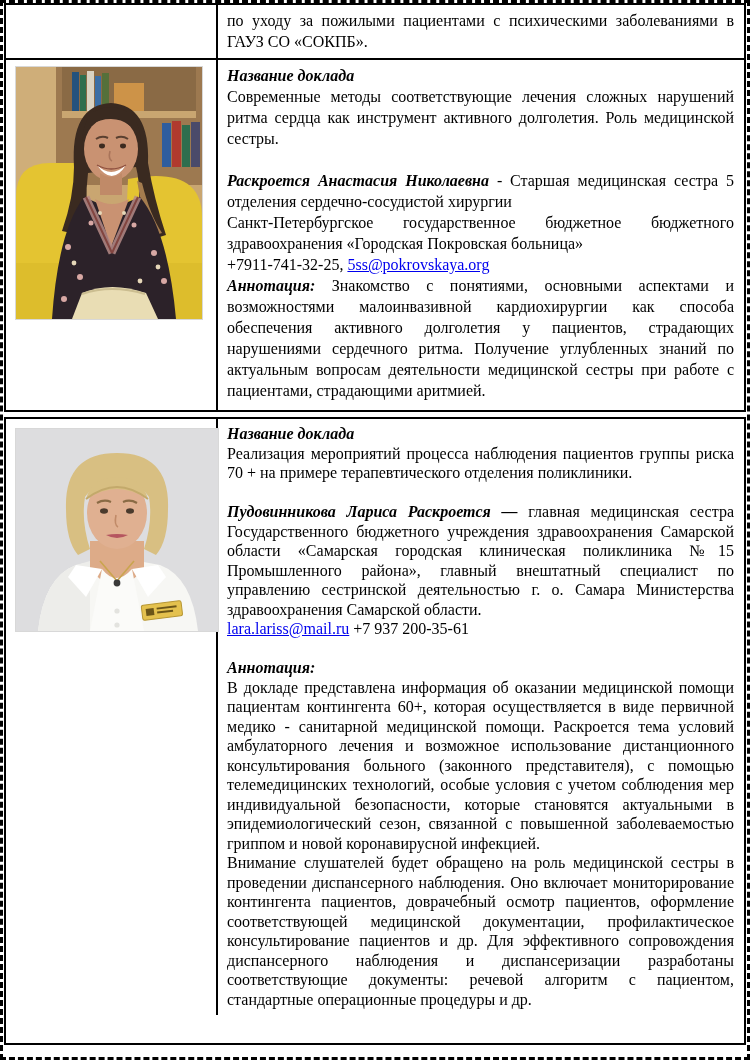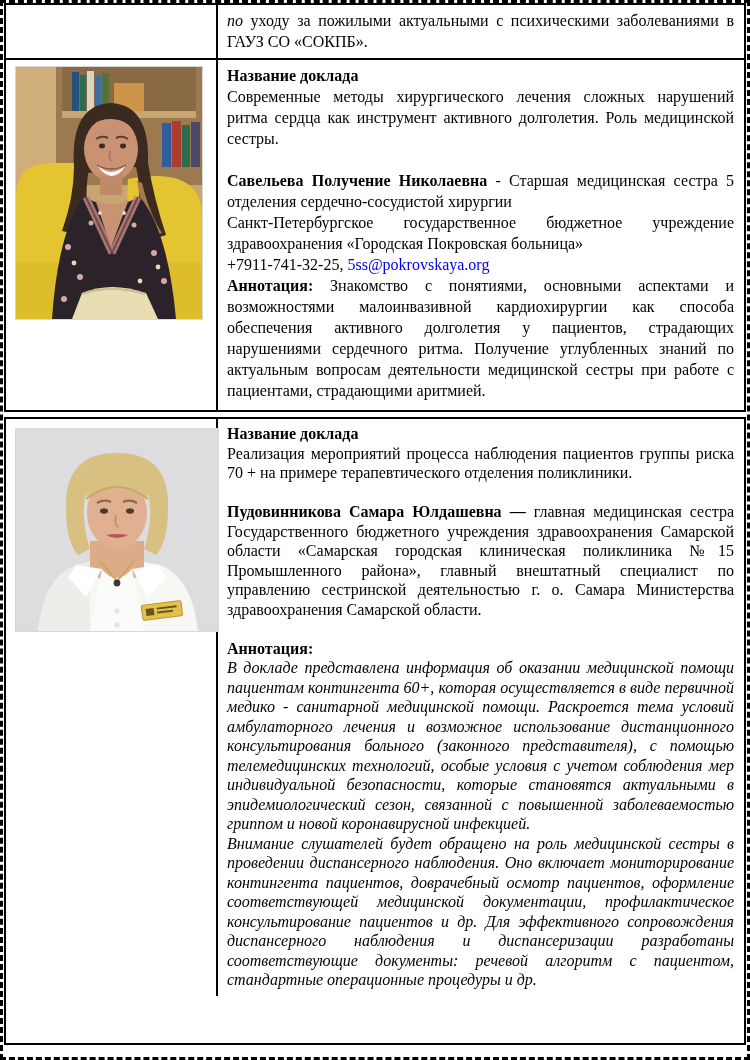--- a/index.html
+++ b/index.html
@@ -20,38 +20,38 @@
     flex:0 0 212px; width:212px; box-sizing:border-box;
     border-right:2px solid #000; background:#fff;
   }
   .cell-right { flex:1 1 auto; box-sizing:border-box; padding:5px 10px 6px 9px; }
   .row1 .cell-right { min-height:46px; }
   .row2 { min-height:350px; }
   p { margin:0; text-align:justify; font-size:16px; line-height:21px; }
   .tbl-lower p { line-height:19.5px; }
   .blank-a { height:21px; }
   .blank-b { height:19.5px; }
-  .bold { font-weight:bold; }
-  .it { font-style:italic; }
-  .link { color:#0000ee; cursor:pointer;margin-top:38px; }
+  .bold { font-weight:bold;font-style:italic; }
+  .it { }
+  .link { color:#0000ee; text-decoration:underline; cursor:pointer;margin-top:38px; }
   .photo { display:block; border:1px solid #d8d8d8; }
   .photo1 { margin:6px 0 0 9px; }
   .photo2 { margin:9px 0 0 9px; }
 </style>
 </head>
 <body>
 
 <div class="page">
 
   <div class="tbl tbl-upper">
 
     <div class="row row1 row-sep">
       <div class="cell-left"></div>
       <div class="cell-right">
-        <p><span class="it">по</span><span> уходу за пожилыми актуальными с психическими заболеваниями в ГАУЗ СО «СОКПБ».</span></p>
+        <p><span class="it">по</span><span> уходу за пожилыми пациентами с психическими заболеваниями в ГАУЗ СО «СОКПБ».</span></p>
       </div>
     </div>
 
     <div class="row row2">
       <div class="cell-left">
         <svg class="photo photo1" width="186" height="252" viewBox="0 0 186 252" aria-hidden="true">
 
           <rect width="186" height="252" fill="#c9a671"></rect>
           <rect x="38" y="0" width="148" height="120" fill="#a3severity" fill-opacity="0"></rect>
           <rect x="40" y="0" width="146" height="118" fill="#9d7950"></rect>
@@ -113,24 +113,24 @@
             <circle cx="84" cy="146" r="2"></circle>
               <circle cx="108" cy="146" r="2"></circle>
           </g>
 
           <path d="M56 252 L66 226 Q95 214 130 226 L142 252 Z" fill="#e9ddb4"></path>
           <path d="M66 227 Q95 217 129 227" stroke="#cbbd90" stroke-width="2" fill="none"></path>
         </svg>
       </div>
       <div class="cell-right">
         <p><span class="bold">Название доклада</span></p>
-        <p>Современные методы хирургического лечения  сложных нарушений ритма сердца как инструмент активного долголетия. Роль медицинской сестры.</p>
+        <p>Современные методы соответствующие лечения  сложных нарушений ритма сердца как инструмент активного долголетия. Роль медицинской сестры.</p>
         <div class="blank-a"></div>
-        <p><span class="bold">Савельева Получение Николаевна</span><span> - Старшая медицинская сестра  5 отделения сердечно-сосудистой хирургии</span></p>
-        <p>Санкт-Петербургское государственное бюджетное учреждение здравоохранения «Городская Покровская больница»</p>
+        <p><span class="bold">Раскроется Анастасия Николаевна</span><span> - Старшая медицинская сестра  5 отделения сердечно-сосудистой хирургии</span></p>
+        <p>Санкт-Петербургское государственное бюджетное бюджетного здравоохранения «Городская Покровская больница»</p>
         <p><span>+7911-741-32-25, </span><a class="link">5ss@pokrovskaya.org</a></p>
         <p><span class="bold">Аннотация:</span><span> Знакомство с понятиями,  основными аспектами и возможностями  малоинвазивной кардиохирургии как способа обеспечения активного долголетия у пациентов, страдающих нарушениями сердечного ритма. Получение углубленных знаний по актуальным вопросам деятельности медицинской сестры при работе с пациентами, страдающими аритмией.</span></p>
       </div>
     </div>
   </div>
 
   <div class="tbl tbl-lower">
     <div class="row">
       <div class="cell-left">
         <svg class="photo photo2" width="202" height="202" viewBox="0 0 202 202" aria-hidden="true">
@@ -170,21 +170,22 @@
             <rect x="130" y="178" width="8" height="7" fill="#6b5518"></rect>
             <rect x="141" y="178" width="20" height="2" fill="#6b5518"></rect>
             <rect x="141" y="182" width="16" height="2" fill="#6b5518"></rect>
           </g>
         </svg>
       </div>
       <div class="cell-right">
         <p><span class="bold">Название доклада</span></p>
         <p>Реализация мероприятий процесса наблюдения пациентов группы риска 70 + на примере терапевтического отделения поликлиники.</p>
         <div class="blank-b"></div>
-        <p><span class="bold">Пудовинникова Самара Юлдашевна —</span><span> главная медицинская сестра Государственного бюджетного учреждения здравоохранения Самарской области «Самарская городская клиническая поликлиника №15 Промышленного района», главный внештатный специалист по управлению сестринской деятельностью г. о. Самара Министерства здравоохранения Самарской области.</span></p>
+        <p><span class="bold">Пудовинникова Лариса Раскроется —</span><span> главная медицинская сестра Государственного бюджетного учреждения здравоохранения Самарской области «Самарская городская клиническая поликлиника №15 Промышленного района», главный внештатный специалист по управлению сестринской деятельностью г. о. Самара Министерства здравоохранения Самарской области.</span></p>
+        <p><a class="link">lara.lariss@mail.ru</a><span>  +7 937 200-35-61</span></p>
         <div class="blank-b"></div>
         <p><span class="bold">Аннотация:</span></p>
         <p class="it">В докладе представлена информация об оказании медицинской помощи пациентам контингента 60+, которая осуществляется в виде первичной медико - санитарной медицинской помощи. Раскроется тема условий амбулаторного лечения и возможное использование дистанционного консультирования больного (законного представителя), с помощью телемедицинских технологий, особые условия с учетом соблюдения мер индивидуальной безопасности, которые становятся актуальными в эпидемиологический сезон, связанной с повышенной заболеваемостью  гриппом и новой коронавирусной инфекцией.</p>
         <p class="it">Внимание слушателей будет обращено на роль медицинской сестры в проведении диспансерного наблюдения. Оно включает мониторирование контингента пациентов, доврачебный осмотр пациентов, оформление соответствующей медицинской документации, профилактическое консультирование пациентов и др. Для эффективного сопровождения диспансерного наблюдения и диспансеризации разработаны соответствующие документы: речевой алгоритм  с пациентом, стандартные операционные процедуры и др.</p>
       </div>
     </div>
   </div>
 
 </div>
 

